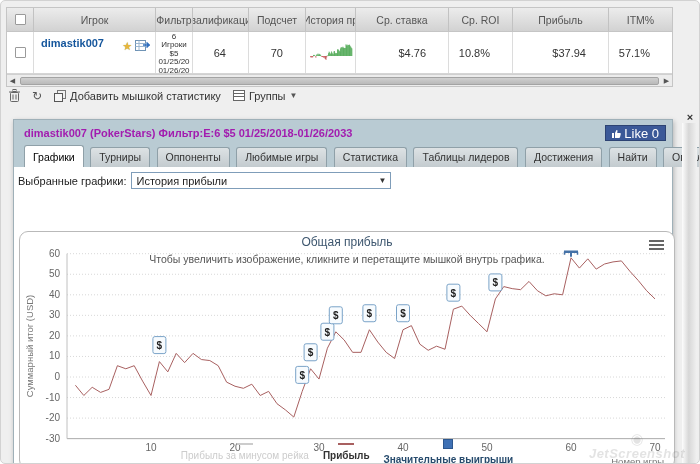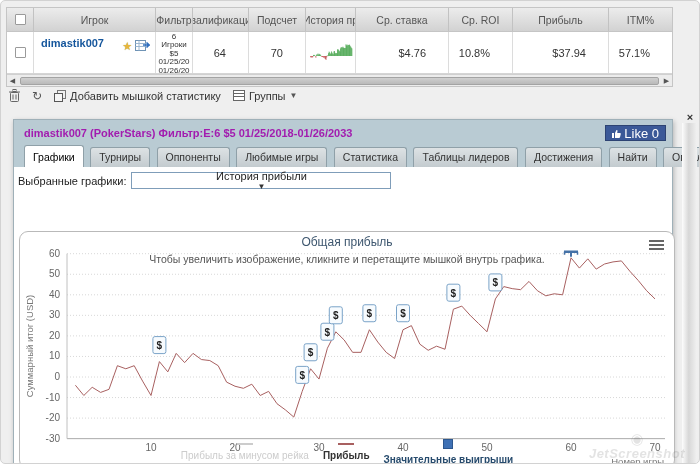--- a/index.html
+++ b/index.html
@@ -52,21 +52,21 @@
     border-radius:0;color:#fff;font-size:13px;display:flex;align-items:center;gap:3px;padding:0 6px;}
   .tabs-row{height:22px;background:#b9cbd3;padding-left:10px;white-space:nowrap;}
   .tab{display:inline-block;height:20px;margin-top:2px;margin-right:2px;vertical-align:bottom;
     border:1px solid #8fa0a8;border-bottom:none;border-radius:3px 3px 0 0;
     background:linear-gradient(#dde2e4,#c3cbcf);padding:0 8px;line-height:19px;
     font-size:10.5px;color:#333;}
   .tab.active{background:#fff;height:22px;margin-top:0;line-height:22px;color:#000;}
   .panel-body{position:relative;background:#fff;height:305px;}
   .select-row{position:absolute;left:4px;top:5px;display:flex;align-items:center;font-size:11px;color:#222;}
   .gselect{width:260px;height:17px;border:1px solid #7f9db9;background:#fff;margin-left:5px;
-    font-size:11px;color:#222;display:flex;align-items:center;padding:0 4px;justify-content:center;flex-direction:column;}
+    font-size:11px;color:#222;display:flex;align-items:center;padding:0 4px;justify-content:space-between;}
   .gselect .caret{font-size:8px;color:#333;}
 
   .chart-box{position:absolute;left:5px;top:64px;width:656px;height:238px;
     border:1px solid #b9b9b9;border-radius:9px;background:#fff;overflow:hidden;}
   .chart-title{position:absolute;top:3px;width:100%;text-align:center;font-size:12px;color:#3E576F;}
   .chart-sub{position:absolute;top:21px;width:100%;text-align:center;font-size:10.5px;color:#555;}
   .burger{position:absolute;right:10px;top:6px;width:15px;}
   .burger div{height:2px;background:#666;margin:2px 0;}
   .legend{position:absolute;bottom:3px;left:0;width:100%;display:flex;justify-content:center;
     gap:14px;align-items:center;font-size:10px;}

